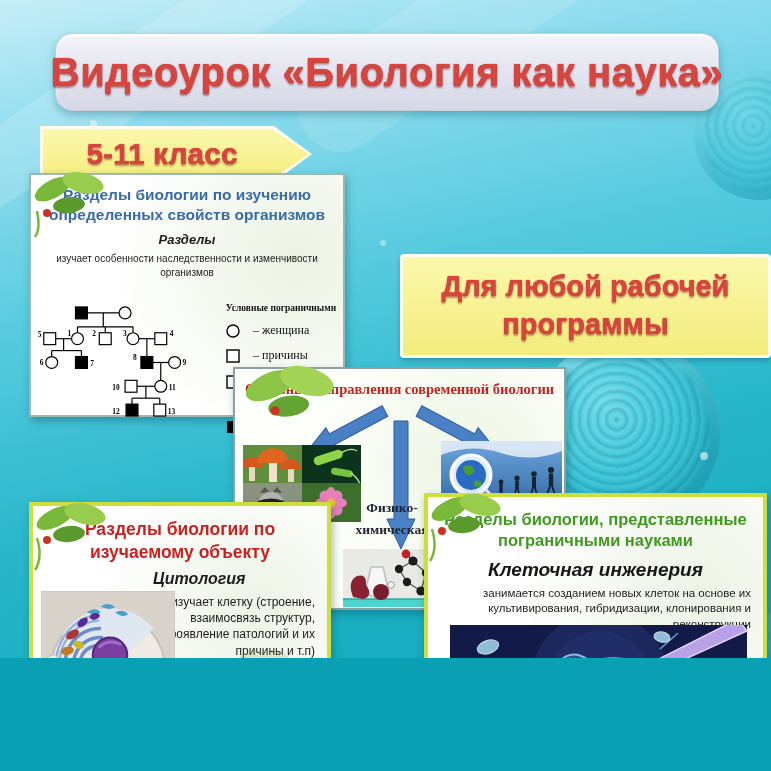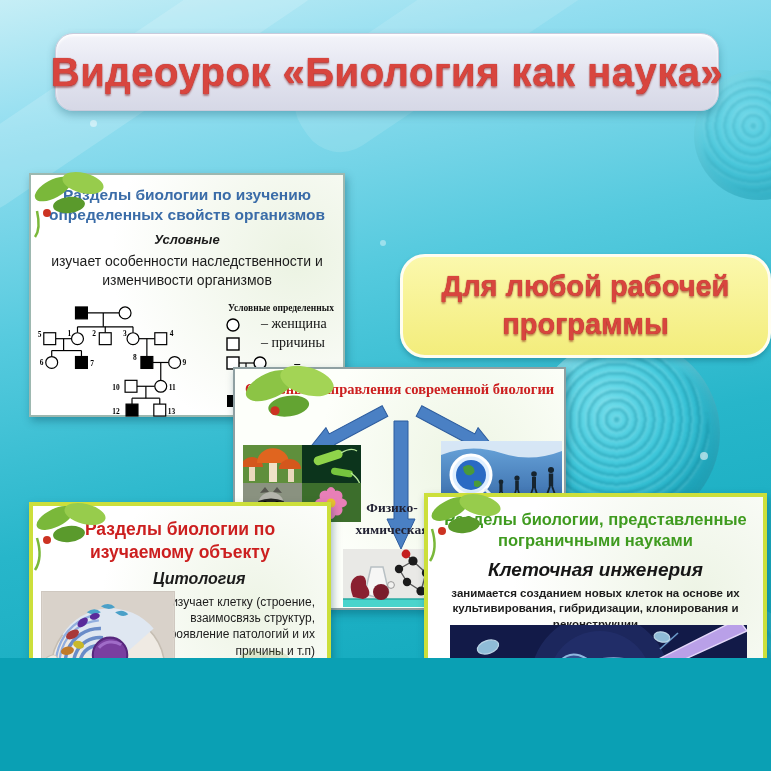--- a/index.html
+++ b/index.html
@@ -33,45 +33,45 @@
   .grade{position:absolute;left:40px;top:126px;width:272px;height:56px;
     clip-path:polygon(0 0,86% 0,100% 50%,86% 100%,0 100%);background:#fffdf0;filter:drop-shadow(0 3px 3px rgba(0,70,90,.3));}
   .grade-in{position:absolute;inset:3px;clip-path:polygon(0 0,86% 0,100% 50%,86% 100%,0 100%);
     background:linear-gradient(#fbf8ac,#f4ee7e);display:flex;align-items:center;justify-content:center;padding-right:28px;}
   .grade-in .red-gloss{font-size:30px;}
   .duration{position:absolute;left:406px;top:103px;width:365px;height:120px;
     clip-path:polygon(11% 0,100% 0,100% 100%,11% 100%,0 50%);background:#fffdf0;filter:drop-shadow(0 3px 3px rgba(0,70,90,.3));}
   .duration-in{position:absolute;inset:3px;clip-path:polygon(11% 0,100% 0,100% 100%,11% 100%,0 50%);
     background:linear-gradient(#fbf8ac,#f3ed7c);display:flex;flex-direction:column;align-items:center;justify-content:center;padding-left:30px;}
   .duration-in .red-gloss{font-size:34px;line-height:1.35;}
-  .program{position:absolute;left:400px;top:254px;width:371px;height:104px;border-radius:25px;
+  .program{position:absolute;left:400px;top:254px;width:371px;height:104px;border-radius:4px;
     background:linear-gradient(#fbf8ac,#f3ed7c);border:3px solid #fffdf0;box-shadow:0 3px 5px rgba(0,70,90,.3);
     display:flex;flex-direction:column;align-items:center;justify-content:center;box-sizing:border-box;}
   .program::before{content:"";position:absolute;left:-14px;top:-2px;width:26px;height:26px;
     background:#f8f4a0;border-left:3px solid #fffdf0;transform:rotate(45deg);z-index:-1;}
   .program .red-gloss{font-size:29px;line-height:1.3;}
   
   .slide{position:absolute;background:#fff;box-sizing:border-box;box-shadow:2px 4px 8px rgba(0,60,80,.35);}
   .slideA{left:29px;top:173px;width:316px;height:244px;border:2px solid #9db8b0;z-index:1;
     background:#fff radial-gradient(circle at 85% 35%, rgba(190,215,160,.30), transparent 60%);}
   .slideB{left:233px;top:367px;width:333px;height:243px;border:2px solid #8fa0a2;z-index:2;
     background:#fdfffa radial-gradient(circle at 70% 40%, rgba(190,215,160,.25), transparent 55%);}
   .slideC{left:29px;top:502px;width:302px;height:243px;border:4px solid #ccdf3b;z-index:3;
     background:#fff radial-gradient(circle at 75% 45%, rgba(190,215,160,.28), transparent 60%);}
   .slideD{left:424px;top:493px;width:343px;height:254px;border:4px solid #ccdf3b;z-index:4;
     background:#fff radial-gradient(circle at 80% 40%, rgba(190,215,160,.28), transparent 60%);}
   .leaves{position:absolute;left:-4px;top:-4px;width:96px;height:70px;pointer-events:none;}
   .titleA{margin:10px 12px 0;font-size:15.5px;line-height:1.3;font-weight:700;color:#3a6ca8;text-align:center;}
   .subA{margin-top:7px;text-align:center;font-size:13px;font-weight:700;font-style:italic;color:#1c1c1c;}
-  .descA{margin:5px 18px 0;text-align:center;font-size:14px;color:#1c1c1c;line-height:1.35;}
+  .descA{margin:5px 18px 0;text-align:center;font-size:10px;color:#1c1c1c;line-height:1.35;}
   .chart-row{position:absolute;left:4px;right:4px;top:128px;bottom:2px;}
   .pedigree{position:absolute;left:2px;top:0;width:192px;height:114px;}
   .legend{position:absolute;right:2px;top:0;width:112px;font-family:"Liberation Serif", serif;color:#111;}
   .legend-title{font-size:9.5px;font-weight:700;text-align:center;}
-  .lrow{display:flex;align-items:center;gap:20px;margin-top:3px;font-size:14px;}
+  .lrow{display:flex;align-items:center;gap:12px;margin-top:10px;font-size:12px;}
   .lrow svg{flex:0 0 auto;}
   .lshape{fill:#fff;stroke:#000;stroke-width:1.4;}
   .lline{stroke:#000;stroke-width:1.2;}
   
   .titleB{margin:12px 4px 0;text-align:center;font-family:"Liberation Serif", serif;font-weight:700;
     font-size:14.5px;color:#cc2020;white-space:nowrap;}
   .arrows{position:absolute;left:0;top:30px;width:333px;height:160px;}
   .barrow{fill:#4a80c4;stroke:#2d5c9e;stroke-width:1;}
   .lblL,.lblR{position:absolute;top:100px;font-family:"Liberation Serif", serif;font-weight:700;font-size:14px;color:#111;}
   .lblL{left:18px;width:130px;text-align:center;}
@@ -84,21 +84,21 @@
   
   .titleC{margin:12px 10px 0;text-align:center;font-size:17.5px;line-height:1.3;font-weight:700;color:#cc1f1f;}
   .cytoBlock{position:absolute;right:12px;top:64px;width:162px;}
   .subC{font-size:16px;font-weight:700;font-style:italic;color:#1c1c1c;}
   .descC{margin-top:6px;text-align:right;font-size:12px;color:#1c1c1c;line-height:1.35;}
   .cellimg{position:absolute;left:8px;top:85px;width:132px;height:148px;border:1px solid #cfc8c0;}
   .butterfly{position:absolute;right:28px;bottom:40px;width:70px;height:60px;opacity:.18;}
   
   .titleD{margin:12px 10px 0;text-align:center;font-size:16.5px;line-height:1.3;font-weight:700;color:#3f9b1f;}
   .subD{margin-top:7px;text-align:center;font-size:19px;font-weight:700;font-style:italic;color:#161616;}
-  .descD{margin:5px 12px 16px;text-align:center;font-size:11.5px;font-weight:700;color:#1c1c1c;line-height:1.35;}
+  .descD{margin:5px 12px 16px;text-align:right;font-size:11.5px;font-weight:400;color:#1c1c1c;line-height:1.35;}
   .injimg{position:absolute;left:22px;top:128px;width:297px;height:112px;}
   .num{font-size:7.5px;font-family:"Liberation Serif", serif;fill:#000;font-weight:700;}
 </style>
 </head>
 <body>
 
 <div class="canvas">
 
   <div class="streak s1"></div>
   <div class="streak s2"></div>
@@ -111,37 +111,42 @@
   <div class="bubble" style="left:744px;top:294px;width:6px;height:6px;"></div>
   <div class="bubble" style="left:700px;top:452px;width:8px;height:8px;opacity:.7;"></div>
   <div class="bubble" style="left:90px;top:120px;width:7px;height:7px;opacity:.6;"></div>
   <div class="bubble" style="left:380px;top:240px;width:6px;height:6px;opacity:.5;"></div>
   <div class="bubble" style="left:735px;top:690px;width:9px;height:9px;opacity:.4;"></div>
 
   <div class="banner-top">
     <span class="red-gloss">Видеоурок «Биология как наука»</span>
   </div>
 
+  <div class="grade">
+    <div class="grade-in">
+      <span class="red-gloss">5-11 класс</span>
+    </div>
+  </div>
 
 
   <div class="program">
     <div class="red-gloss">Для любой рабочей</div>
     <div class="red-gloss">программы</div>
   </div>
 
   <section class="slide slideA">
     <svg class="leaves" viewBox="0 0 96 70">
       <ellipse cx="26" cy="18" rx="20" ry="9" fill="#7ab83a" transform="rotate(-28 26 18)"></ellipse>
       <ellipse cx="56" cy="12" rx="21" ry="10" fill="#97cc4c" transform="rotate(14 56 12)"></ellipse>
       <ellipse cx="42" cy="34" rx="16" ry="8" fill="#5a9a2c" transform="rotate(-6 42 34)"></ellipse>
       <path d="M10,40 Q14,58 8,66" stroke="#7ab83a" stroke-width="2.5" fill="none"></path>
       <circle cx="20" cy="42" r="4" fill="#cc3322"></circle>
     </svg>
     <h2 class="titleA">Разделы биологии по изучению определенных свойств организмов</h2>
-    <div class="subA">Условные</div>
+    <div class="subA">Разделы</div>
     <div class="descA">изучает особенности наследственности и изменчивости организмов</div>
     <div class="chart-row">
       <svg class="pedigree" viewBox="0 0 192 115">
         <g stroke="#000" stroke-width="1.2" fill="none">
           <line x1="50" y1="10" x2="82" y2="10"></line>
             <line x1="66" y1="10" x2="66" y2="24"></line>
           <line x1="40" y1="24" x2="96" y2="24"></line>
           <line x1="40" y1="24" x2="40" y2="30"></line>
             <line x1="68" y1="24" x2="68" y2="30"></line>
             <line x1="96" y1="24" x2="96" y2="30"></line>
@@ -185,21 +190,21 @@
         <text class="num" x="2" y="63">6</text>
         <text class="num" x="53" y="64">7</text>
         <text class="num" x="96" y="58">8</text>
         <text class="num" x="146" y="63">9</text>
         <text class="num" x="75" y="88">10</text>
         <text class="num" x="132" y="88">11</text>
         <text class="num" x="75" y="112">12</text>
         <text class="num" x="131" y="112">13</text>
       </svg>
       <div class="legend">
-        <div class="legend-title">Условные определенных</div>
+        <div class="legend-title">Условные пограничными</div>
         <div class="lrow">
           <svg width="16" height="15">
               <circle class="lshape" cx="8" cy="8" r="6"></circle>
             </svg>
           <span>– женщина</span>
         </div>
         <div class="lrow">
           <svg width="16" height="15">
               <rect class="lshape" x="2" y="2" width="12" height="12"></rect>
             </svg>

